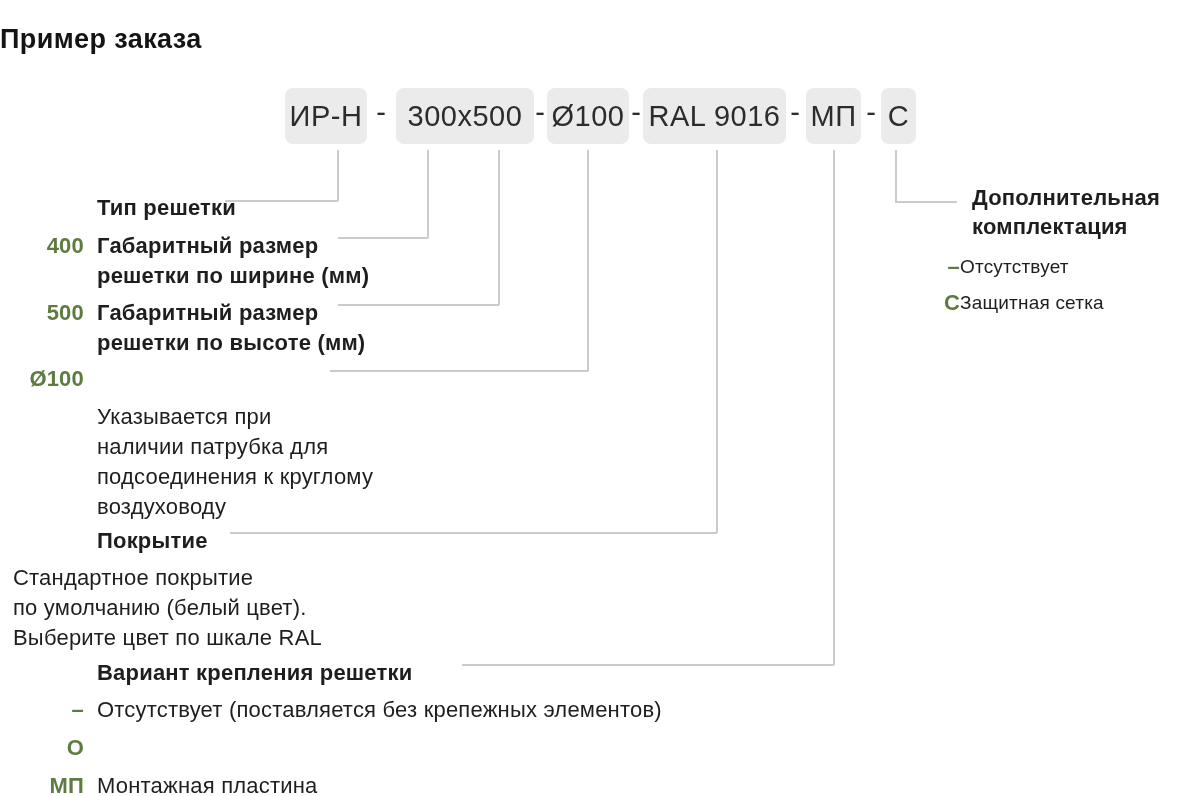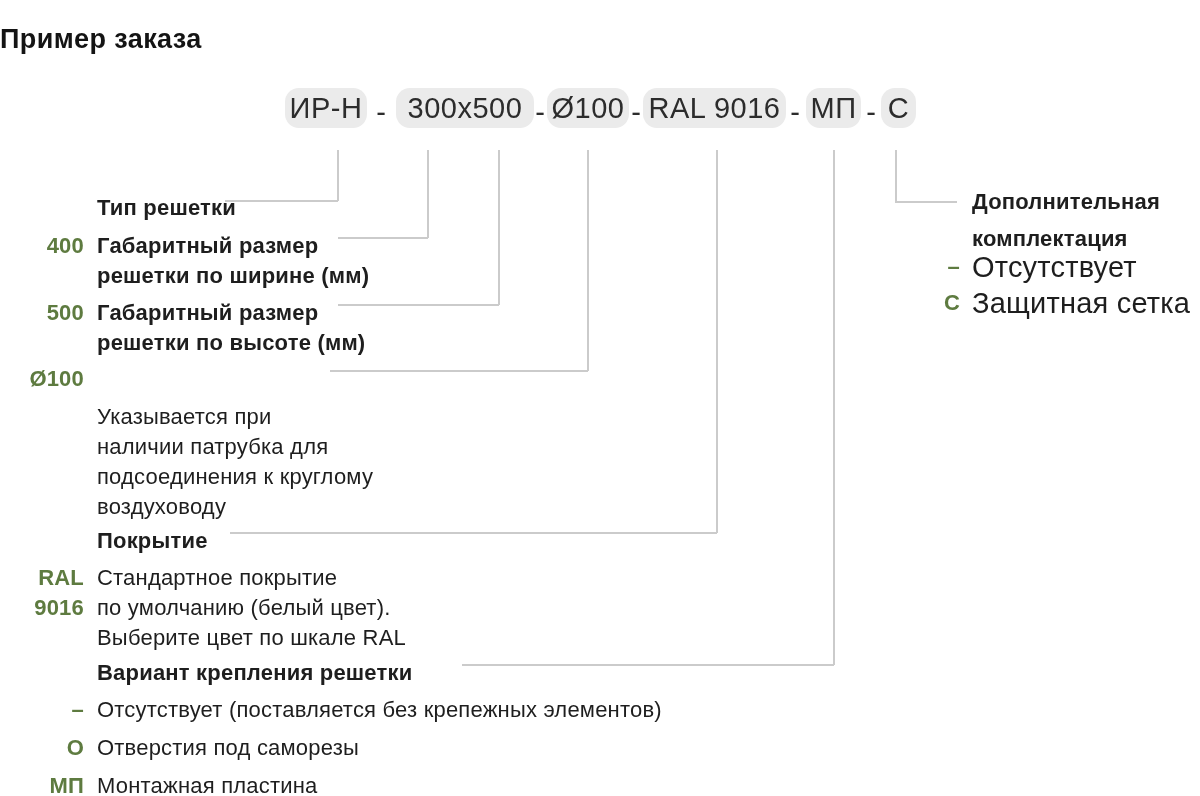--- a/index.html
+++ b/index.html
@@ -13,22 +13,22 @@
     width:1200px;height:796px;position:relative;background:#ffffff;
     font-family:"Liberation Sans","DejaVu Sans",sans-serif;
     color:var(--text);overflow:hidden;
   }
   .title{
     position:absolute;top:8px;left:0;right:0;
     font-size:27px;font-weight:700;letter-spacing:.4px;color:#141414;margin-top:16px;
   }
   
   .box{
-    position:absolute;top:88px;height:40px;background:var(--box-bg);
-    border-radius:14px;display:flex;align-items:center;justify-content:center;
+    position:absolute;top:88px;height:56px;background:var(--box-bg);
+    border-radius:8px;display:flex;align-items:center;justify-content:center;
     font-size:29px;color:#2c2c2c;letter-spacing:.5px;box-sizing:border-box;
     white-space:nowrap;
   }
   .dash{
     position:absolute;top:88px;height:48px;display:flex;align-items:center;
     justify-content:center;font-size:29px;color:#2c2c2c;width:14px;
   }
   
   .vline{position:absolute;width:1.5px;background:var(--line);}
   .hline{position:absolute;height:1.5px;background:var(--line);}
@@ -40,28 +40,28 @@
     letter-spacing:.2px;
   }
   .lrow .label{
     margin-left:13px;font-size:22px;line-height:30px;white-space:pre-line;
     letter-spacing:.2px;
   }
   .bold{font-weight:700;}
   
   .rheader{
     position:absolute;left:972px;top:183px;font-size:22px;font-weight:700;
-    line-height:37px;white-space:pre-line;letter-spacing:.2px;
+    line-height:29px;white-space:pre-line;letter-spacing:.2px;
   }
   .rrow{position:absolute;left:900px;display:flex;align-items:flex-start;}
   .rrow .code{
     flex:none;width:60px;text-align:right;font-weight:700;color:var(--green);
     font-size:22px;line-height:30px;letter-spacing:.2px;
   }
-  .rrow .label{margin-left:12px;font-size:29px;line-height:30px;letter-spacing:.2px;}
+  .rrow .label{font-size:19px;line-height:30px;letter-spacing:.2px;}
 </style>
 </head>
 <body>
 
 <div class="title">Пример заказа</div>
 
 <div>
   <div class="box" style="left:285px;width:82px">ИР-Н</div>
   <div class="dash" style="left:374px">-</div>
   <div class="box" style="left:396px;width:138px">300х500</div>
@@ -115,37 +115,34 @@
   <span class="label">Указывается при
 наличии патрубка для
 подсоединения к круглому
 воздуховоду</span>
 </div>
 <div class="lrow" style="top:518px">
   <span class="code"></span>
   <span class="label bold">Покрытие</span>
 </div>
 <div class="lrow" style="top:555px">
-  <span class="code">RAL
-9016</span>
   <span class="label">Стандартное покрытие
 по умолчанию (белый цвет).
 Выберите цвет по шкале RAL</span>
 </div>
 <div class="lrow" style="top:650px">
   <span class="code"></span>
   <span class="label bold">Вариант крепления решетки</span>
 </div>
 <div class="lrow" style="top:687px">
   <span class="code">–</span>
   <span class="label">Отсутствует (поставляется без крепежных элементов)</span>
 </div>
 <div class="lrow" style="top:725px">
   <span class="code">О</span>
-  <span class="label">Отверстия под саморезы</span>
 </div>
 <div class="lrow" style="top:763px">
   <span class="code">МП</span>
   <span class="label">Монтажная пластина</span>
 </div>
 
 <div class="rheader">Дополнительная
 комплектация</div>
 <div class="rrow" style="top:252px">
   <span class="code">–</span>

